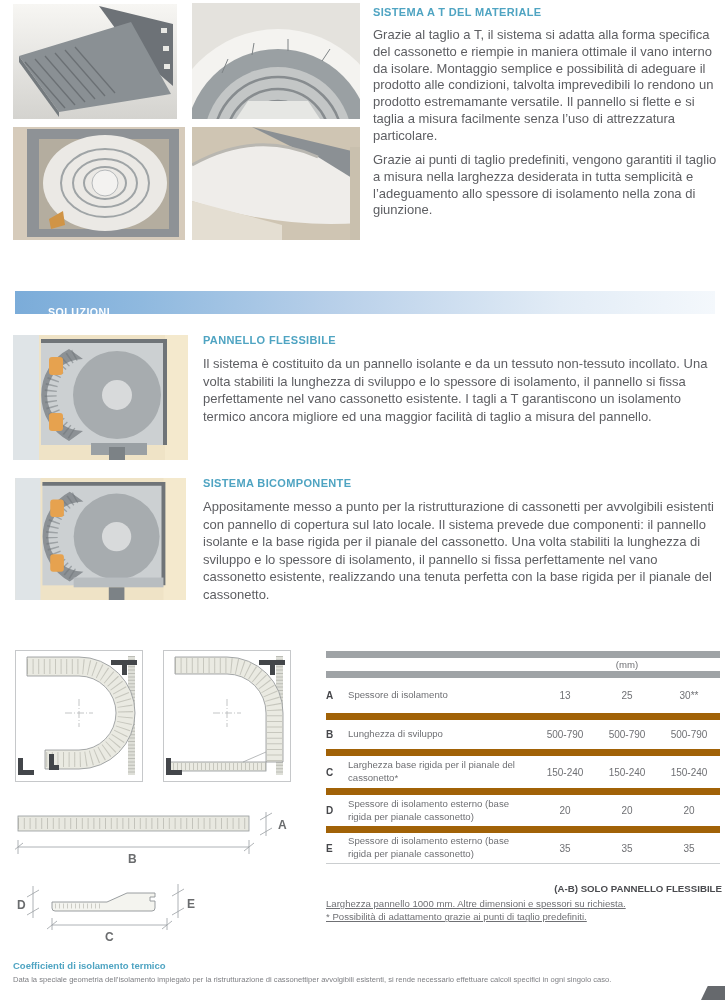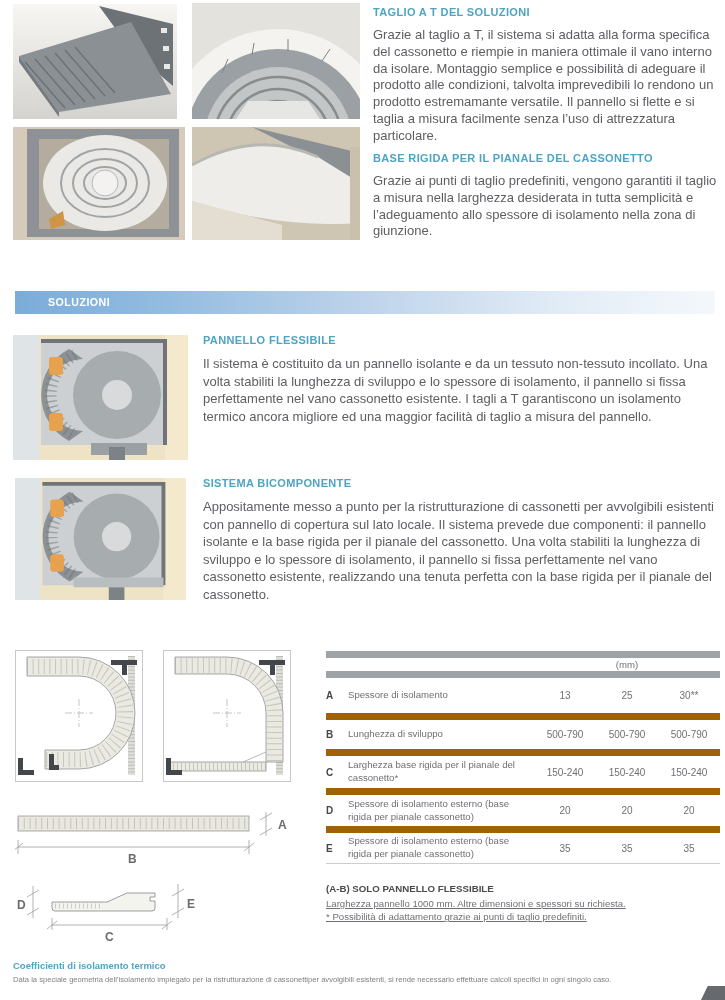--- a/index.html
+++ b/index.html
@@ -12,35 +12,35 @@
   
   .sect-title{font-size:11px;font-weight:bold;color:#4FA4C2;letter-spacing:.35px;margin:0 0 9px 0;}
   .body-txt{font-size:13px;color:#5D5E62;line-height:16.8px;margin:0;text-align:left;}
   
   .photo{display:block;}
   
   .solu-bar{
     left:15px;top:291px;width:700px;height:23px;
     background:linear-gradient(90deg,#7BACD9 0%,#8FB9DF 18%,#B7CFE9 45%,#E2ECF6 78%,#F4F8FC 100%);
   }
-  .solu-bar span{display:block;font-size:10.6px;font-weight:bold;color:#ffffff;letter-spacing:.5px;line-height:23px;padding-left:33px;}
+  .solu-bar span{display:block;font-size:10.6px;font-weight:bold;color:#ffffff;letter-spacing:.5px;line-height:23px;padding-left:33px;margin-top:10px;}
   
   .dim-table{left:326px;top:651px;width:394px;}
   .trow{display:flex;align-items:center;border-top:7px solid #a16207;box-sizing:border-box;}
   .trow.dark{border-top-color:#9fa3a6;}
   .trow.last{border-bottom:1px solid #cbced0;}
   .thead{height:20px;}
   .kcell{width:22px;font-size:10px;font-weight:bold;color:#46474B;flex:none;}
   .lcell{flex:1;font-size:9.6px;color:#6F7074;line-height:12.6px;padding-right:6px;}
   .vcell{width:62px;flex:none;text-align:center;font-size:10px;color:#6F7074;}
   .thead .vcell{font-size:9.6px;}
   .h42{height:42px;}.h36{height:36px;}.h39{height:39px;}.h38{height:38px;}
   
   .notes{left:326px;top:883px;width:396px;}
-  .notes-title{font-size:9.7px;font-weight:bold;color:#4A4B4F;margin:0 0 3px 0;}
+  .notes-title{font-size:9.7px;font-weight:bold;color:#4A4B4F;margin:0 0 3px 0;text-align:right;}
   .note-line{font-size:9.6px;color:#6F7074;line-height:13.4px;margin:0;text-decoration:underline;}
   
   .foot-title{left:13px;top:960px;font-size:9.5px;font-weight:bold;color:#4FA4C2;margin:0;}
   .foot-body{left:13px;top:975px;width:702px;font-size:7.6px;color:#7E7F83;margin:0;}
   .corner-tab{
     left:701px;top:986px;width:24px;height:14px;background:#66696D;
     clip-path:polygon(28% 0,100% 0,100% 100%,0 100%);
   }
   
   svg text{font-family:"Liberation Sans",sans-serif;}
@@ -109,25 +109,24 @@
 <svg class="abs photo" style="left:192px;top:127px;" width="168" height="113" viewBox="0 0 168 113">
   <rect width="168" height="113" fill="#cfc5b3"></rect>
   <polygon points="60,0 168,26 168,60 120,30" fill="#8b9094"></polygon>
   <path d="M0,38 Q64,2 126,30 L168,56 L168,96 Q86,102 0,74 Z" fill="#efedea"></path>
   <path d="M0,38 Q64,2 126,30" fill="none" stroke="#b9b7b1" stroke-width="3"></path>
   <polygon points="0,74 90,98 90,113 0,113" fill="#e4ded2"></polygon>
   <rect x="158" y="20" width="10" height="93" fill="#c9c0ae"></rect>
 </svg>
 
 <div class="abs" style="left:373px;top:6px;width:344px;">
-  <h3 class="sect-title">TAGLIO A T DEL SOLUZIONI</h3>
+  <h3 class="sect-title">SISTEMA A T DEL MATERIALE</h3>
   <p class="body-txt">Grazie al taglio a T, il sistema si adatta alla forma specifica del cassonetto e riempie in maniera ottimale il vano interno da isolare. Montaggio semplice e possibilità di adeguare il prodotto alle condizioni, talvolta imprevedibili lo rendono un prodotto estremamante versatile. Il pannello si flette e si taglia a misura facilmente senza l’uso di attrezzatura particolare.</p>
 </div>
 <div class="abs" style="left:373px;top:152px;width:344px;">
-  <h3 class="sect-title">BASE RIGIDA PER IL PIANALE DEL CASSONETTO</h3>
   <p class="body-txt">Grazie ai punti di taglio predefiniti, vengono garantiti il taglio a misura nella larghezza desiderata in tutta semplicità e l’adeguamento allo spessore di isolamento nella zona di giunzione.</p>
 </div>
 
 <div class="abs solu-bar">
   <span>SOLUZIONI</span>
 </div>
 
 <svg class="abs photo" style="left:13px;top:335px;" width="175" height="125" viewBox="0 0 175 125">
   <rect width="175" height="125" fill="#efe3c6"></rect>
   <rect x="0" y="0" width="26" height="125" fill="#dfe4e7"></rect>

